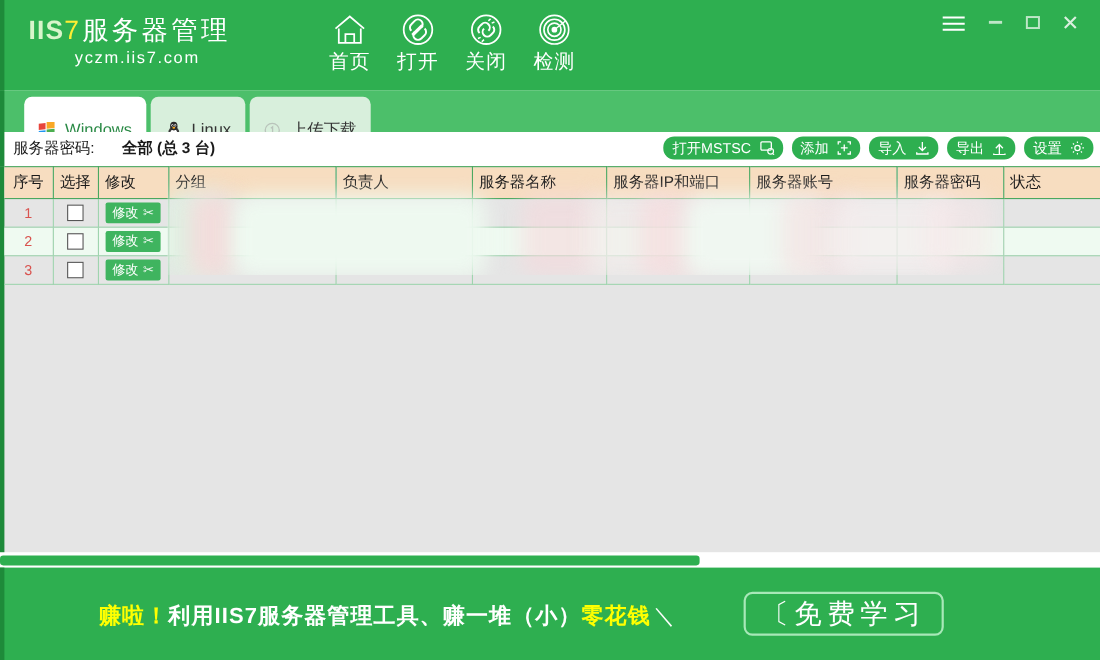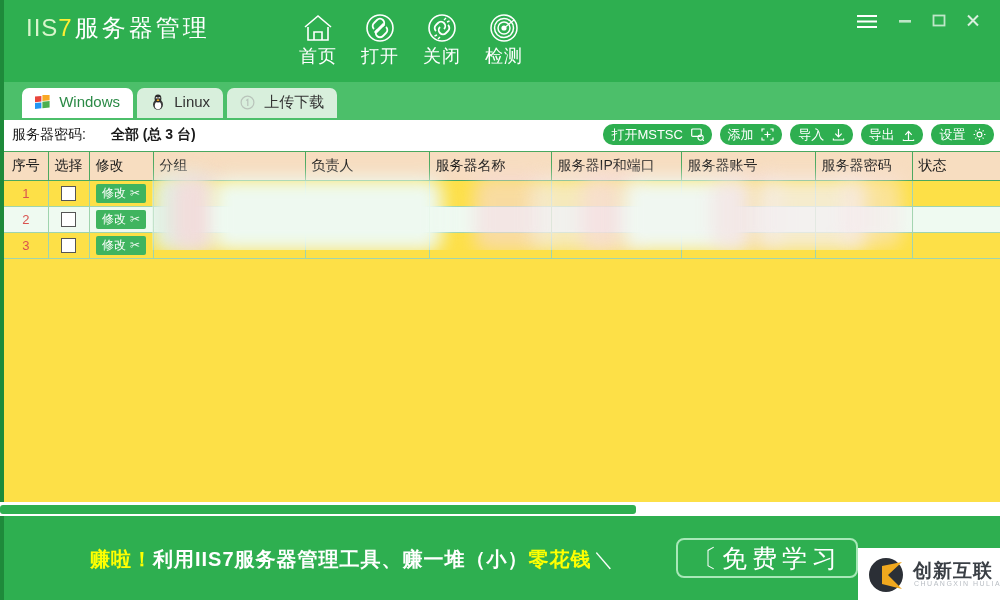--- a/index.html
+++ b/index.html
@@ -16,21 +16,21 @@
     position:absolute;left:0;top:0;width:1000px;height:82px;
     background:#2eaf50;
     border-left:4px solid #1e8a3a;
     box-sizing:border-box;
   }
   .brand{position:absolute;left:22px;top:14px;}
   .brand-line1{
     font-size:24px;letter-spacing:3px;color:#ffffff;line-height:28px;
     font-weight:400;white-space:nowrap;
   }
-  .brand-line1 .iis{color:#d8f5cb;letter-spacing:1px;}
+  .brand-line1 .iis{color:#d8f5cb;letter-spacing:1px;font-weight:bold;}
   .brand-line1 .seven{color:#ffee33;}
   .brand-line2{
     font-size:15px;color:#ffffff;letter-spacing:1.5px;margin-top:2px;
     text-align:center;padding-left:14px;
   }
 
   .navicons{position:absolute;left:283px;top:6px;height:70px;}
   .navitem{
     float:left;width:62px;text-align:center;color:#ffffff;cursor:default;
   }
@@ -51,21 +51,21 @@
 
   
   .tabstrip{
     position:absolute;left:0;top:82px;width:1000px;height:38px;
     background:#4cbf6a;
     border-left:4px solid #1e8a3a;
     box-sizing:border-box;
   }
   .tabs{position:absolute;left:18px;top:6px;height:32px;}
   .tab{
-    float:left;height:26px;padding:1px 13px 3px 11px;margin-right:4px;
+    float:left;height:26px;padding:18px 13px 3px 11px;margin-right:4px;
     border-radius:7px 7px 0 0;background:#d8efdc;color:#333;
     font-size:15px;line-height:26px;white-space:nowrap;
   }
   .tab .ticon{display:inline-block;width:19px;vertical-align:-3px;text-align:center;}
   .tab.active{background:#ffffff;color:#2b8a46;}
   .tab .tlabel{display:inline-block;margin-left:3px;}
 
   .selbtns{position:absolute;left:550px;top:91px;}
   .sbtn{
     float:left;height:19px;padding:1px 5px 1px 6px;margin-right:6px;
@@ -104,21 +104,21 @@
   .actbtns{position:absolute;right:6px;top:124px;height:22px;}
   .abtn{
     float:left;height:21px;padding:0 8px;margin-left:8px;border-radius:10px;
     background:#2eaf50;color:#ffffff;font-size:13px;line-height:21px;white-space:nowrap;
   }
   .abtn svg{vertical-align:-2px;margin-left:4px;}
 
   
   .tablewrap{
     position:absolute;left:0;top:151px;width:1000px;height:351px;
-    border-left:4px solid #1e8a3a;box-sizing:border-box;background:#fde047;
+    border-left:4px solid #1e8a3a;box-sizing:border-box;background:#e5e5e5;
   }
   table.grid{border-collapse:collapse;width:996px;table-layout:fixed;}
   table.grid th{
     background:#f7ddc0;color:#1a1a1a;font-size:14px;font-weight:normal;
     text-align:left;padding:4px 0 4px 6px;height:20px;
     border-right:1px solid #4aa85f;border-bottom:1px solid #4aa85f;
     border-top:1px solid #4aa85f;
     overflow:hidden;white-space:nowrap;
   }
   table.grid th.c-center{text-align:center;padding-left:0;}
@@ -184,20 +184,21 @@
 </style>
 </head>
 <body>
 
 <div class="app">
 
   <div class="header">
 
     <div class="brand">
       <div class="brand-line1"><span class="iis">IIS</span><span class="seven">7</span><span>服务器管理</span></div>
+      <div class="brand-line2">yczm.iis7.com</div>
     </div>
 
     <div class="navicons">
 
       <div class="navitem">
         <span class="glyph">
           <svg width="34" height="32" viewBox="0 0 34 32">
               <g fill="none" stroke="#fff" stroke-width="1.6">
                 <path d="M4 15 L17 4 L30 15"></path>
                 <path d="M7 15 L7 28 L27 28 L27 15"></path>
@@ -492,25 +493,14 @@
   <div class="greenbar"></div>
 
   <div class="footer"></div>
 
   <div class="promo">
     <span class="hl">赚啦！</span><span>利用IIS7服务器管理工具、赚一堆（小）</span><span class="hl">零花钱</span><span class="slash">＼</span>
   </div>
 
   <div class="freebtn">〔免费学习</div>
 
-  <div class="watermark">
-    <span class="wm-mark">
-      <svg width="42" height="38" viewBox="0 0 42 38">
-        <circle cx="20" cy="19" r="17" fill="#2b2f36"></circle>
-        <path d="M20 5 A14 14 0 1 0 20 33 A10 10 0 1 1 20 5 Z" fill="#ffffff"></path>
-        <path d="M16 10 L36 6 L22 19 L36 33 L16 28 Z" fill="#f0a81e"></path>
-      </svg>
-    </span>
-    <span class="wm-text">创新互联</span>
-    <span class="wm-sub">CHUANGXIN HULIAN</span>
-  </div>
 
 </div>
 
 </body></html>

